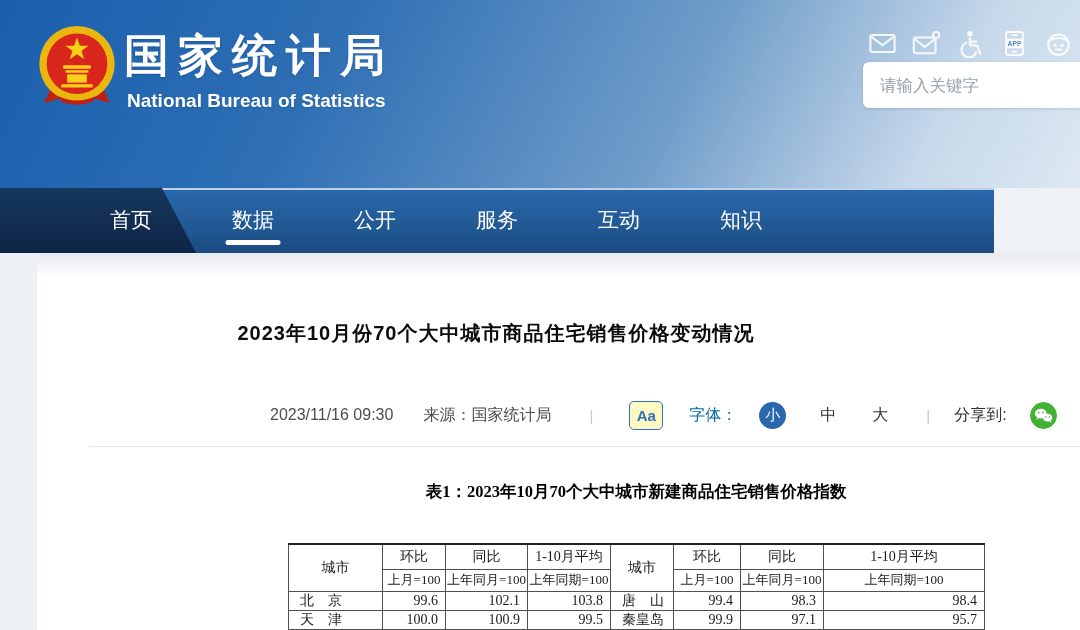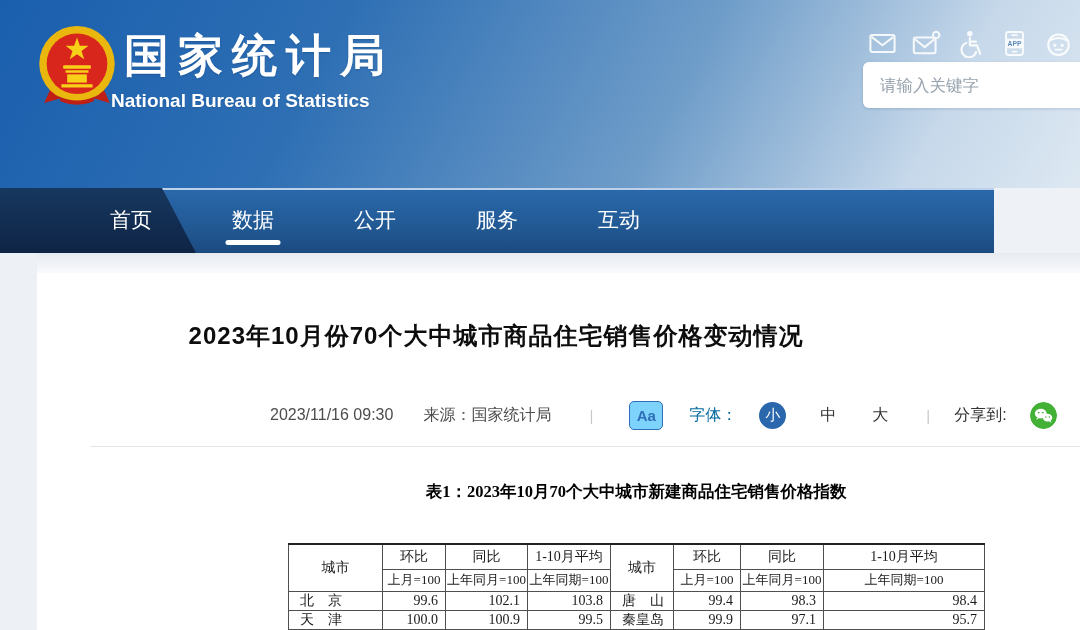--- a/index.html
+++ b/index.html
@@ -13,21 +13,21 @@
   .header {
     position:absolute; left:0; top:0; width:1080px; height:188px;
     background:linear-gradient(118deg,#1a5fae 0%,#2e6fb4 30%,#6f9dc9 62%,#c6d8ea 85%,#dde8f2 100%);
   }
   .emblem { position:absolute; left:36px; top:24px; width:82px; height:86px; }
   .site-title {
     position:absolute; left:124px; top:26px; color:#fff; font-size:45px;
     font-weight:bold; letter-spacing:9px; text-shadow:0 1px 2px rgba(0,40,90,.25);
   }
   .site-subtitle {
-    position:absolute; left:111px; top:90px; color:#fff; font-size:19px; font-weight:bold;
+    position:absolute; left:127px; top:90px; color:#fff; font-size:19px; font-weight:bold;
     text-shadow:0 1px 2px rgba(0,40,90,.2);
   }
   .toolbar { position:absolute; top:28px; left:868px; width:220px; height:30px; display:flex; gap:15px; align-items:center; }
   .tb-icon { width:29px; height:29px; flex:0 0 auto; opacity:.88; cursor:pointer; }
   .searchbox {
     position:absolute; left:863px; top:62px; width:250px; height:46px;
     background:#fff; border-radius:6px; box-shadow:0 1px 3px rgba(30,60,100,.18);
   }
   .searchbox input {
     width:100%; height:100%; border:none; outline:none; background:transparent;
@@ -58,32 +58,32 @@
   .nav-item.active .underline { display:block; }
 
   
   .sub-band { position:absolute; left:0; top:253px; width:1080px; height:20px;
     background:linear-gradient(180deg,#e7ebf0,#f8fafc); }
   .left-gutter { position:absolute; left:0; top:253px; width:37px; height:377px; background:#edf0f4; }
   .card { position:absolute; left:37px; top:273px; width:1043px; height:357px; background:#fff; }
 
   .article-title {
     position:absolute; left:0; top:320px; width:992px; text-align:center;
-    font-size:24px; font-weight:bold; color:#0d0d0d; letter-spacing:1px;
+    font-size:20px; font-weight:bold; color:#0d0d0d; letter-spacing:1px;
   }
   .meta {
     position:absolute; left:270px; top:400px; height:30px; display:flex; align-items:center;
     font-size:16px; color:#4d4d4d; white-space:nowrap;gap:12px;
   }
   .meta .sep { color:#c9c9c9; margin:0 0 0 26px; font-size:15px; }
   .meta .src { margin-left:18px; }
   .aa-box {
     margin-left:24px; width:34px; height:29px; border:1.5px solid #2f6eb8; border-radius:5px;
     color:#2f6eb8; font-weight:bold; font-size:15px; display:flex; align-items:center;
-    justify-content:center; cursor:pointer; background:#7dd3fc;
+    justify-content:center; cursor:pointer; background:#fef9c3;
   }
   .font-label { margin-left:14px; color:#0369a1; }
   .size-small {
     margin-left:10px; width:27px; height:27px; border-radius:50%; background:#2a67ad;
     color:#fff; font-size:15px; display:flex; align-items:center; justify-content:center; cursor:pointer;
   }
   .size-mid { margin-left:22px; color:#333; cursor:pointer; }
   .size-big { margin-left:24px; color:#333; cursor:pointer; }
   .share-label { margin-left:12px; color:#333; }
   .share-icon { margin-left:11px; width:27px; height:27px; border-radius:50%; cursor:pointer; flex:0 0 auto; }
@@ -167,20 +167,21 @@
 
 <div class="navbar">
   <div class="topline"></div>
   <div class="nav-trap"></div>
   <ul class="nav-list">
     <li class="nav-item"><span>首页</span></li>
     <li class="nav-item active"><span>数据</span><i class="underline"></i></li>
     <li class="nav-item"><span>公开</span></li>
     <li class="nav-item"><span>服务</span></li>
     <li class="nav-item"><span>互动</span></li>
+    <li class="nav-item"><span>知识</span></li>
   </ul>
 </div>
 
 <div class="sub-band"></div>
 <div class="left-gutter"></div>
 <div class="card"></div>
 
 <h1 class="article-title">2023年10月份70个大中城市商品住宅销售价格变动情况</h1>
 
 <div class="meta">

